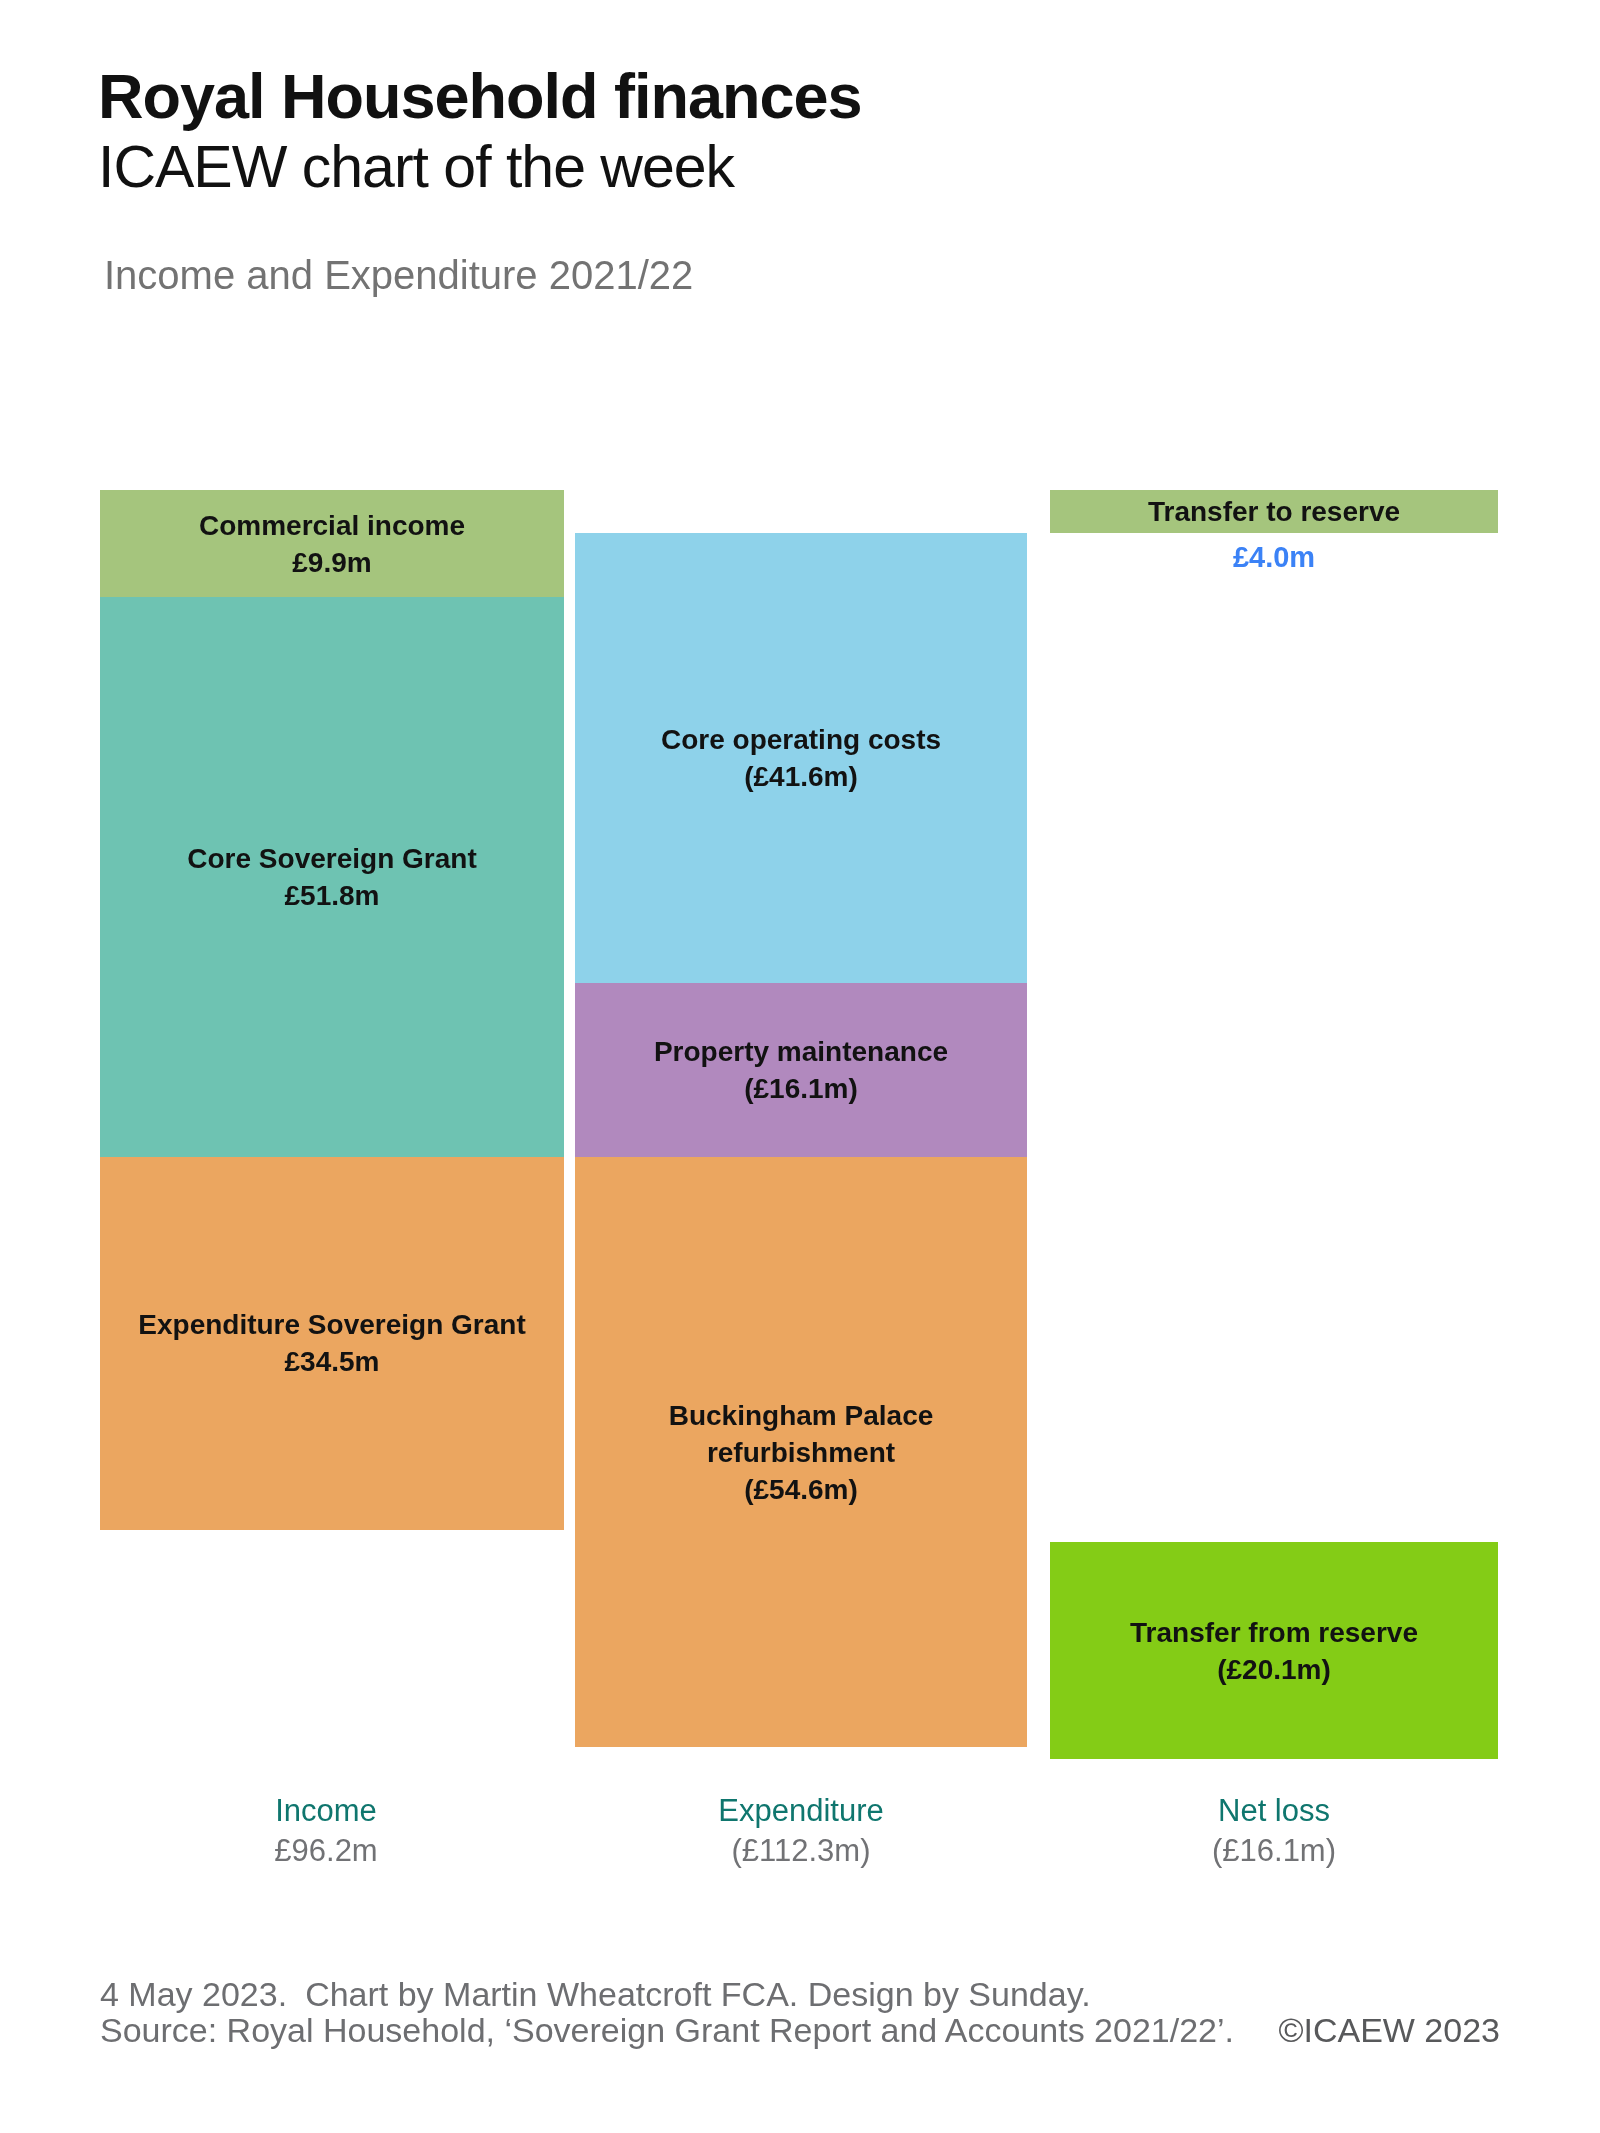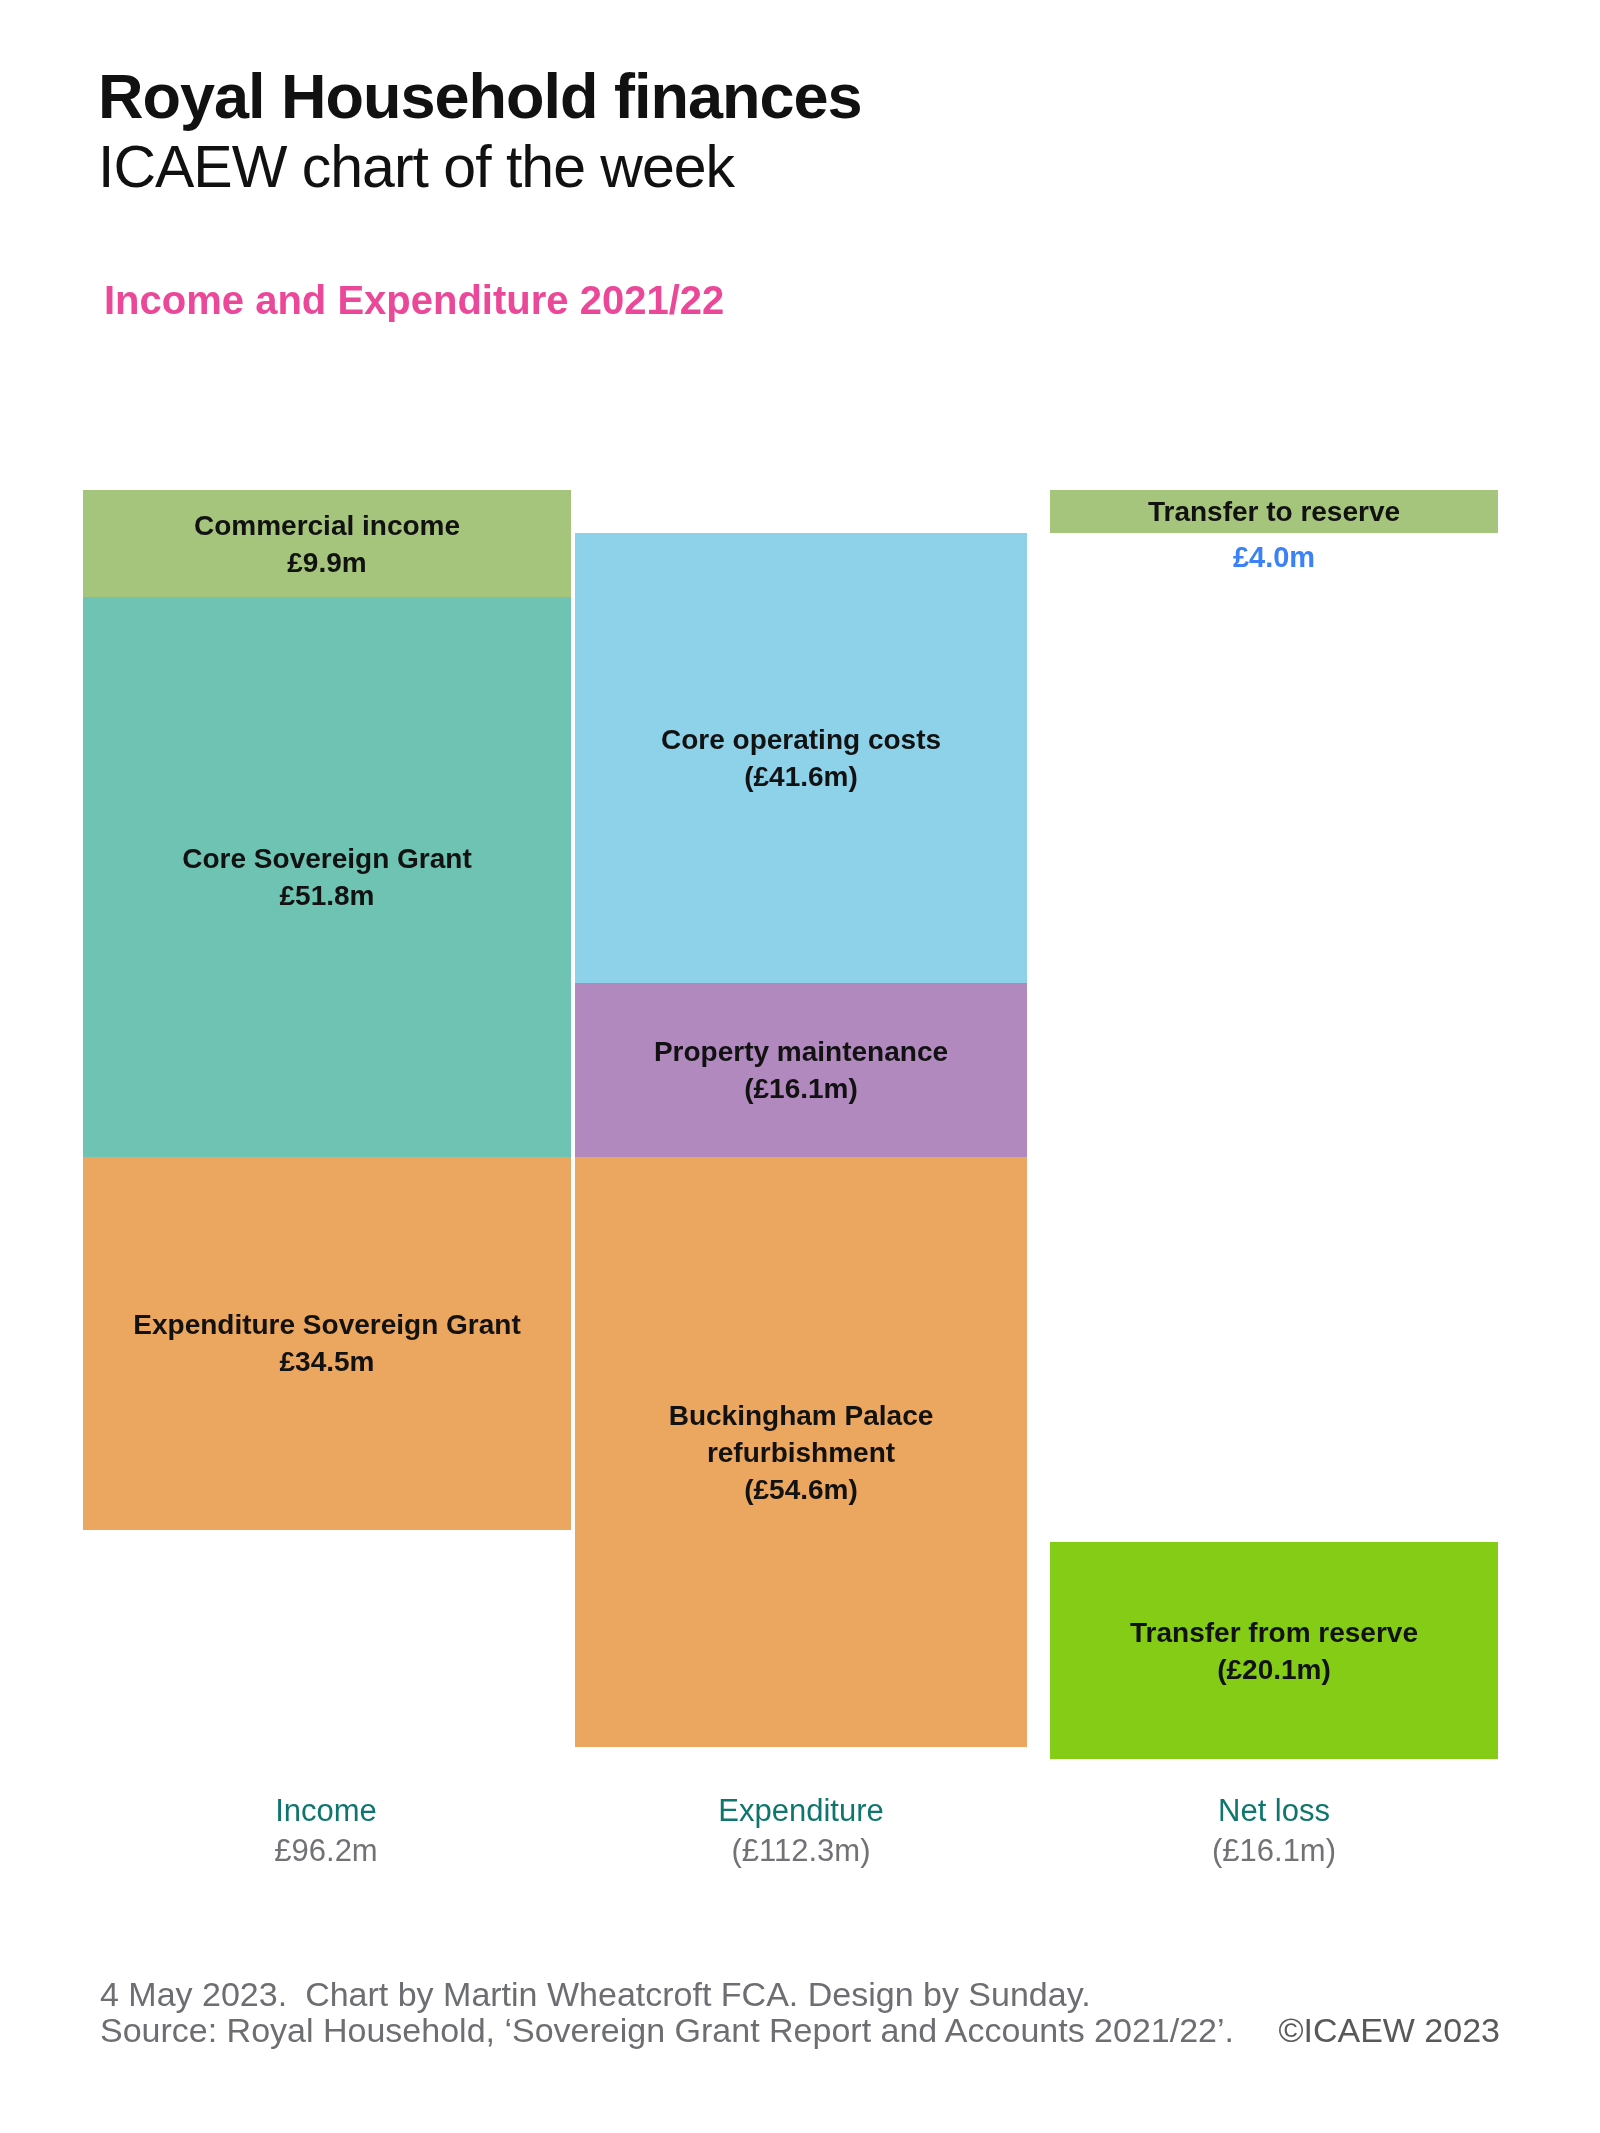--- a/index.html
+++ b/index.html
@@ -4,21 +4,21 @@
 <style>
   html,body{margin:0;padding:0;}
   body{
     width:1600px;height:2133px;position:relative;background:#ffffff;
     font-family:"Liberation Sans", sans-serif;overflow:hidden;
   }
   
   .hdr{position:absolute;left:98px;top:60px;width:1400px;color:#111111;}
   .hdr .t1{font-size:63px;font-weight:700;line-height:72px;letter-spacing:-1px;}
   .hdr .t2{font-size:59px;font-weight:400;line-height:70px;letter-spacing:-1px;}
-  .hdr .sub{font-size:40px;font-weight:700;margin-top:76px;margin-left:6px;color:#ec4899;}
+  .hdr .sub{font-size:40px;font-weight:400;margin-top:51px;margin-left:6px;color:#737373;}
   
   #chart-area{position:absolute;left:0;top:0;width:1600px;height:2133px;}
   .column{position:absolute;top:0;height:100%;}
   .segment{
     position:absolute;left:0;width:100%;
     display:flex;align-items:center;justify-content:center;text-align:center;
   }
   .seg-text{font-size:28px;font-weight:700;line-height:37px;color:#121212;max-width:440px;}
   .seg-value-outside{
     position:absolute;left:0;width:100%;text-align:center;
@@ -43,21 +43,21 @@
   <div class="t1">Royal Household finances</div>
   <div class="t2">ICAEW chart of the week</div>
   <div class="sub">Income and Expenditure 2021/22</div>
 </div>
 
 <div id="chart-area">
     <div class="axis-label" style="left: 100px; width: 452px; top: 1791px;">
       <div class="l1">Income</div>
       <div class="l2">£96.2m</div>
     </div>
-    <div class="column" style="left: 83px; width: 464px; padding-left: 24px;">
+    <div class="column" style="left: 100px; width: 464px;">
       <div class="segment" style="top: 490px; height: 107.019px; background: rgb(165, 197, 125);">
         <div class="seg-text">
           <div>Commercial income</div>
           <div>£9.9m</div>
         </div>
       </div>
       <div class="segment" style="top: 597.019px; height: 559.958px; background: rgb(110, 195, 178);">
         <div class="seg-text">
           <div>Core Sovereign Grant</div>
           <div>£51.8m</div>

